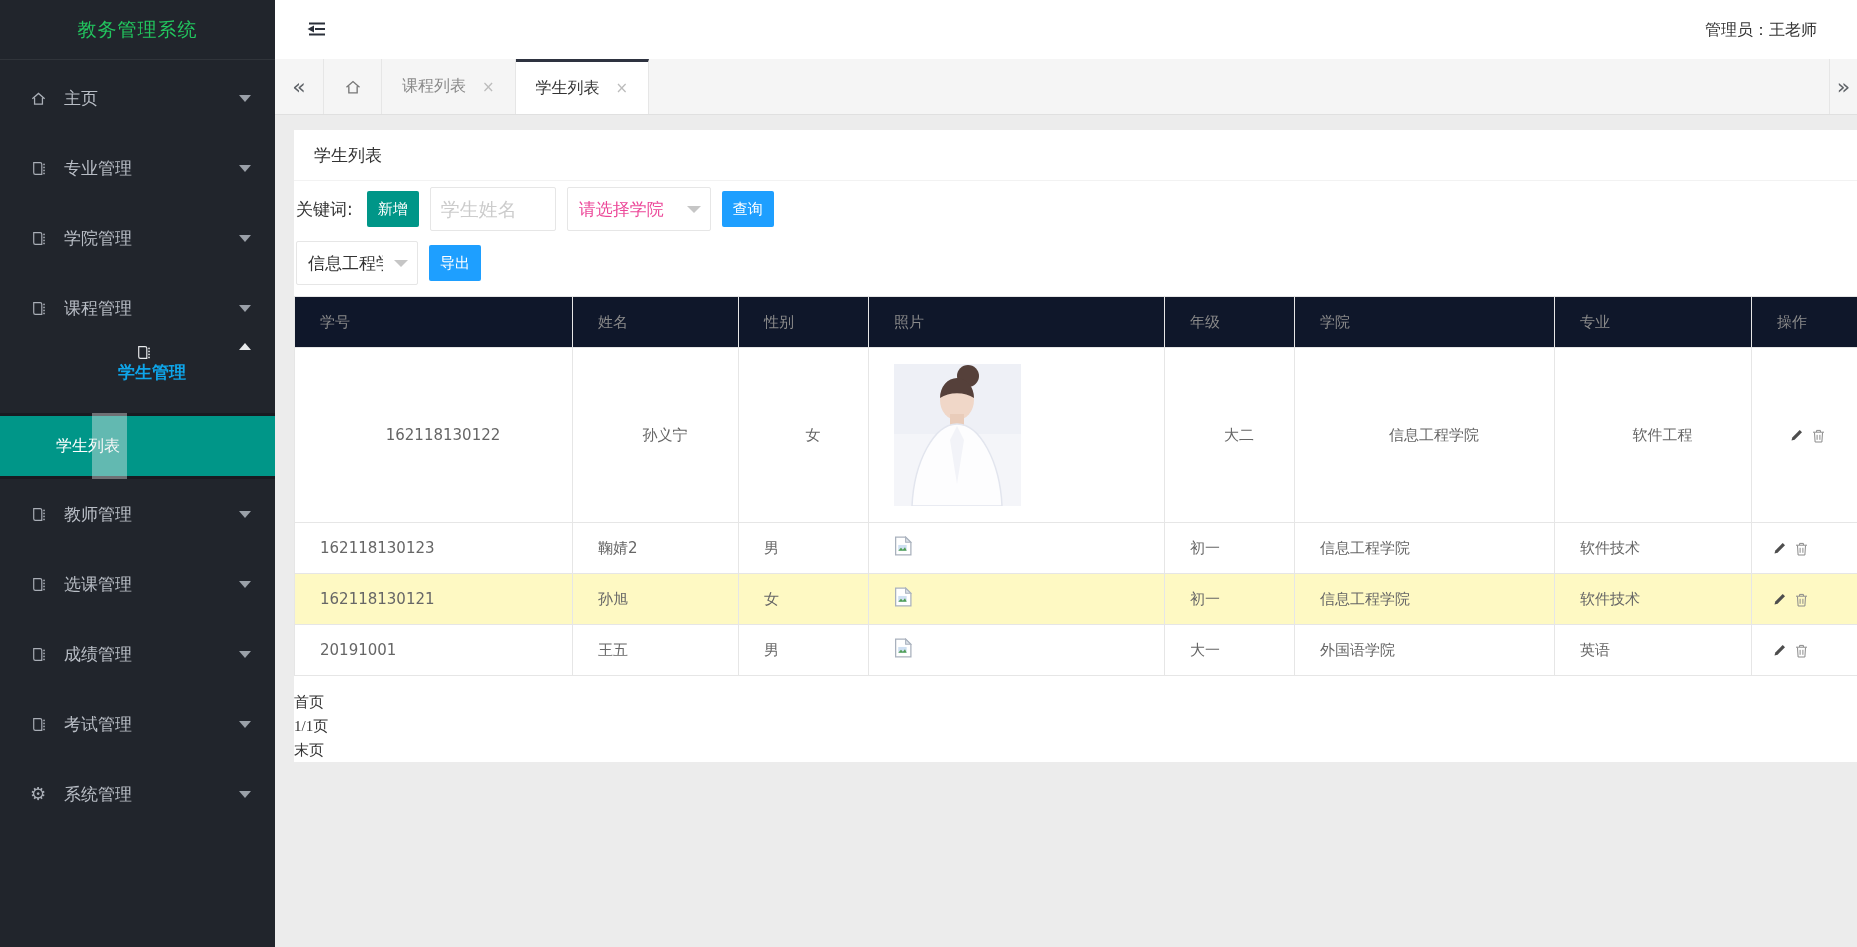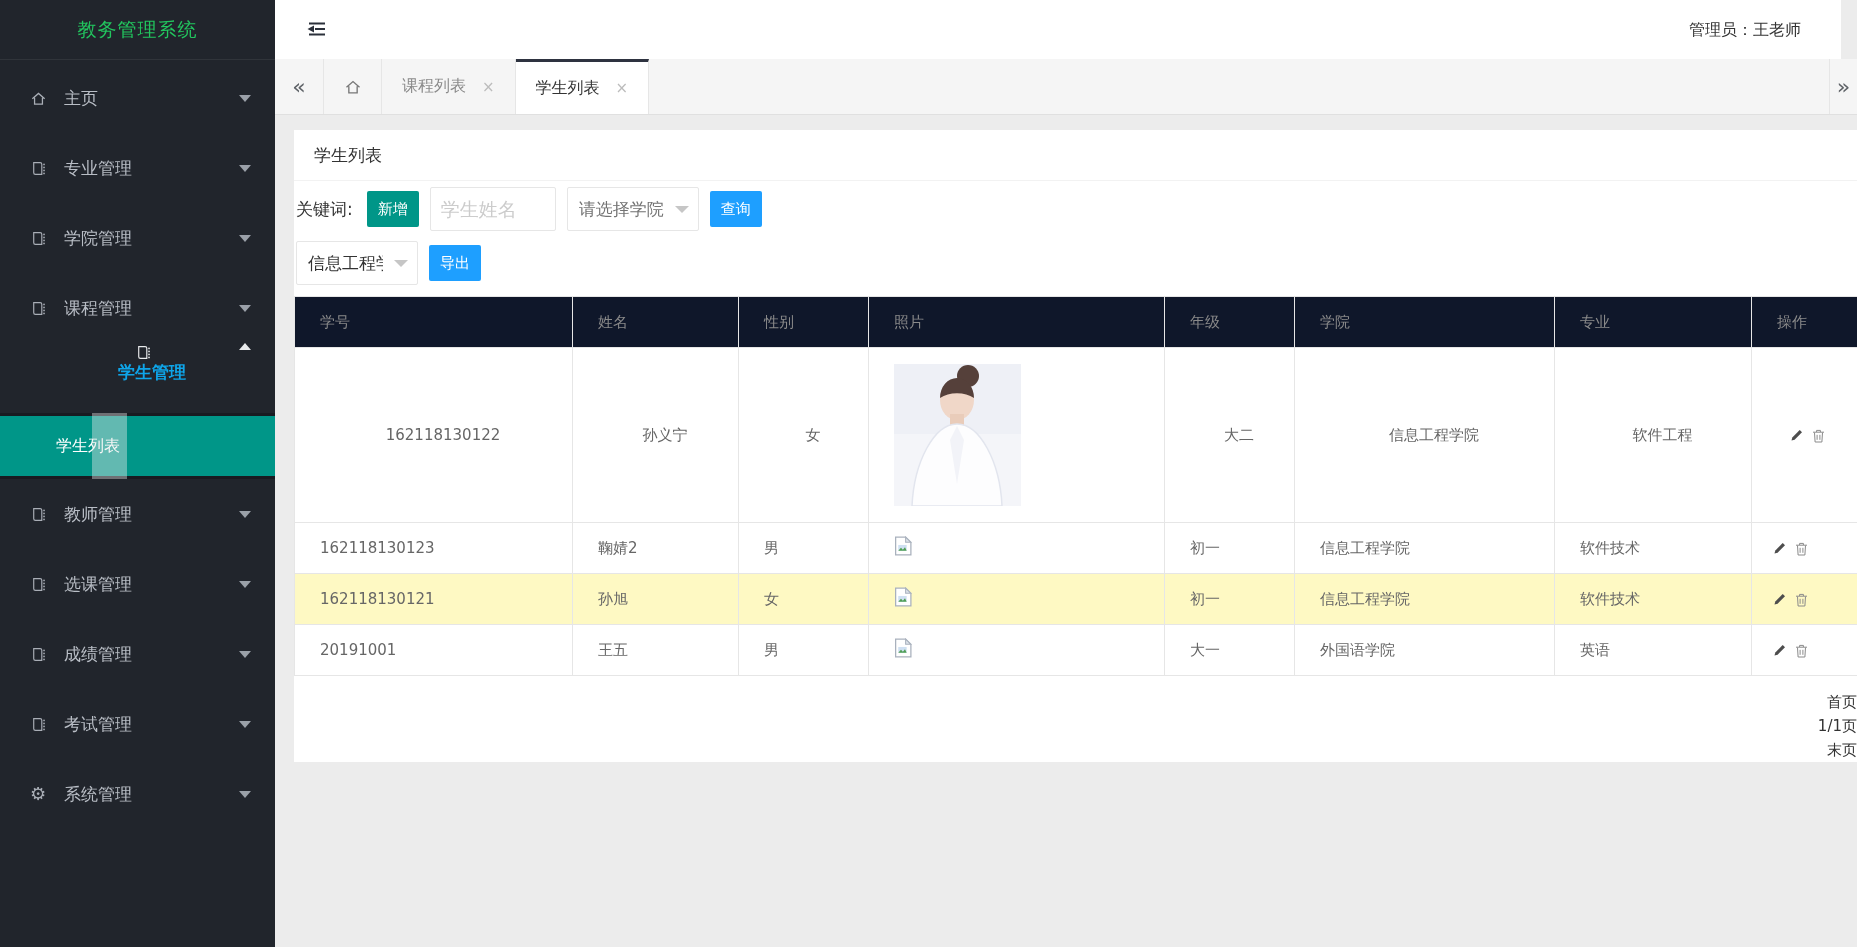--- a/index.html
+++ b/index.html
@@ -21,21 +21,21 @@
   .gear-glyph { font-size:18px; line-height:1; }
   .chev { position:absolute; right:24px; width:0; height:0; border-left:6px solid transparent; border-right:6px solid transparent; }
   .chev.down { border-top:7px solid #9aa0a8; }
   .chev.up { border-bottom:7px solid #e8eaec; }
   .submenu { position:relative; background:rgba(0,0,0,0.25); padding:3px 0; }
   .submenu-item { height:60px; line-height:60px; padding-left:56px; font-size:16px; color:#d8dade; cursor:pointer; }
   .submenu-item.active { background:#009688; color:#ffffff; }
   .scroll-artifact { position:absolute; left:92px; top:0; bottom:0; width:35px; background:rgba(233,233,233,0.42); }
 
   
-  .header { position:absolute; left:275px; top:0; right:16px; height:59px; background:#ffffff; }
+  .header { position:absolute; left:275px; top:0; right:0; height:59px; background:#ffffff; }
   .collapse-btn { position:absolute; left:30px; top:19px; cursor:pointer; }
   .admin-info { position:absolute; right:40px; top:0; line-height:59px; font-size:16px; color:#333333; cursor:pointer; }
 
   
   .tabbar { position:absolute; left:275px; top:59px; right:0; height:55px; background:#f5f5f5;
             border-bottom:1px solid #e0e0e0; display:flex; align-items:stretch; }
   .tab-ctrl { width:48px; display:flex; align-items:center; justify-content:center; color:#5f6368;
               font-size:22px; border-right:1px solid #e6e6e6; cursor:pointer; }
   .tab-ctrl.fwd { margin-left:auto; width:27px; border-right:none; border-left:1px solid #e6e6e6; }
   .tab-home { width:57px; display:flex; align-items:center; justify-content:center; color:#777777;
@@ -56,42 +56,42 @@
   .btn { border:none; color:#ffffff; font-size:15px; height:36px; padding:0 11px; border-radius:2px; cursor:pointer;
          font-family:inherit;text-align:center; }
   .btn-teal { background:#009688; }
   .btn-blue { background:#1E9FFF; }
   .input { width:126px; height:44px; border:1px solid #e6e6e6; border-radius:2px; padding:0 10px; font-size:19px;
            color:#000000; box-sizing:border-box; outline:none; font-family:inherit; }
   .input::placeholder { color:#cccccc; }
   .select { position:relative; height:44px; border:1px solid #e6e6e6; border-radius:2px; background:#fff;
             box-sizing:border-box; display:flex; align-items:center; padding:0 34px 0 11px; font-size:17px;
             overflow:hidden; white-space:nowrap; cursor:pointer; }
-  .select-grade { width:132px; color:#737373; }
+  .select-grade { width:144px; color:#ec4899; }
   .select-college { width:122px; color:#333333; }
   .sel-text { overflow:hidden; }
   .sel-arrow { position:absolute; right:9px; top:50%; margin-top:-3px; width:0; height:0;
                border-left:7px solid transparent; border-right:7px solid transparent; border-top:7px solid #c6c6c6; }
 
   
   table.grid { width:1563px; border-collapse:collapse; table-layout:fixed; margin-top:10px; font-size:15px; color:#666666; }
   .grid th, .grid td { border:1px solid #e6e6e6; padding:0 6px 0 25px; text-align:left; font-weight:normal;
                        overflow:hidden; white-space:nowrap; }
   .grid thead th { background:#0f172a; height:50px; color:#8a8a8a; }
   .grid tbody td { height:50px; background:#ffffff; }
   .grid tbody tr.photo-row td { height:174px;text-align:center; }
   .grid tbody tr:nth-child(3) td { background:#fef9c3; }
   .photo-box { width:127px; height:142px; overflow:hidden; background:#eef0f5; }
   .photo-box svg { display:block; }
   .broken-ico { display:inline-block; line-height:0; }
   td.actions { padding-left:21px; }
   .act { display:inline-block; margin-right:9px; cursor:pointer; line-height:0; vertical-align:middle; }
 
   
-  .pagination { text-align:right; padding-top:14px; font-size:15px; color:#333333; line-height:24px; }
+  .pagination { text-align:left; padding-top:14px; font-size:15px; color:#333333; line-height:24px;font-family:Liberation Serif, serif; }
   .page-link { cursor:pointer; display:block; }
   .page-cur { display:block; }
 </style>
 </head>
 <body>
 
 <div class="screen">
 
   <aside class="sidebar">
     <div class="side-title">教务管理系统</div>

